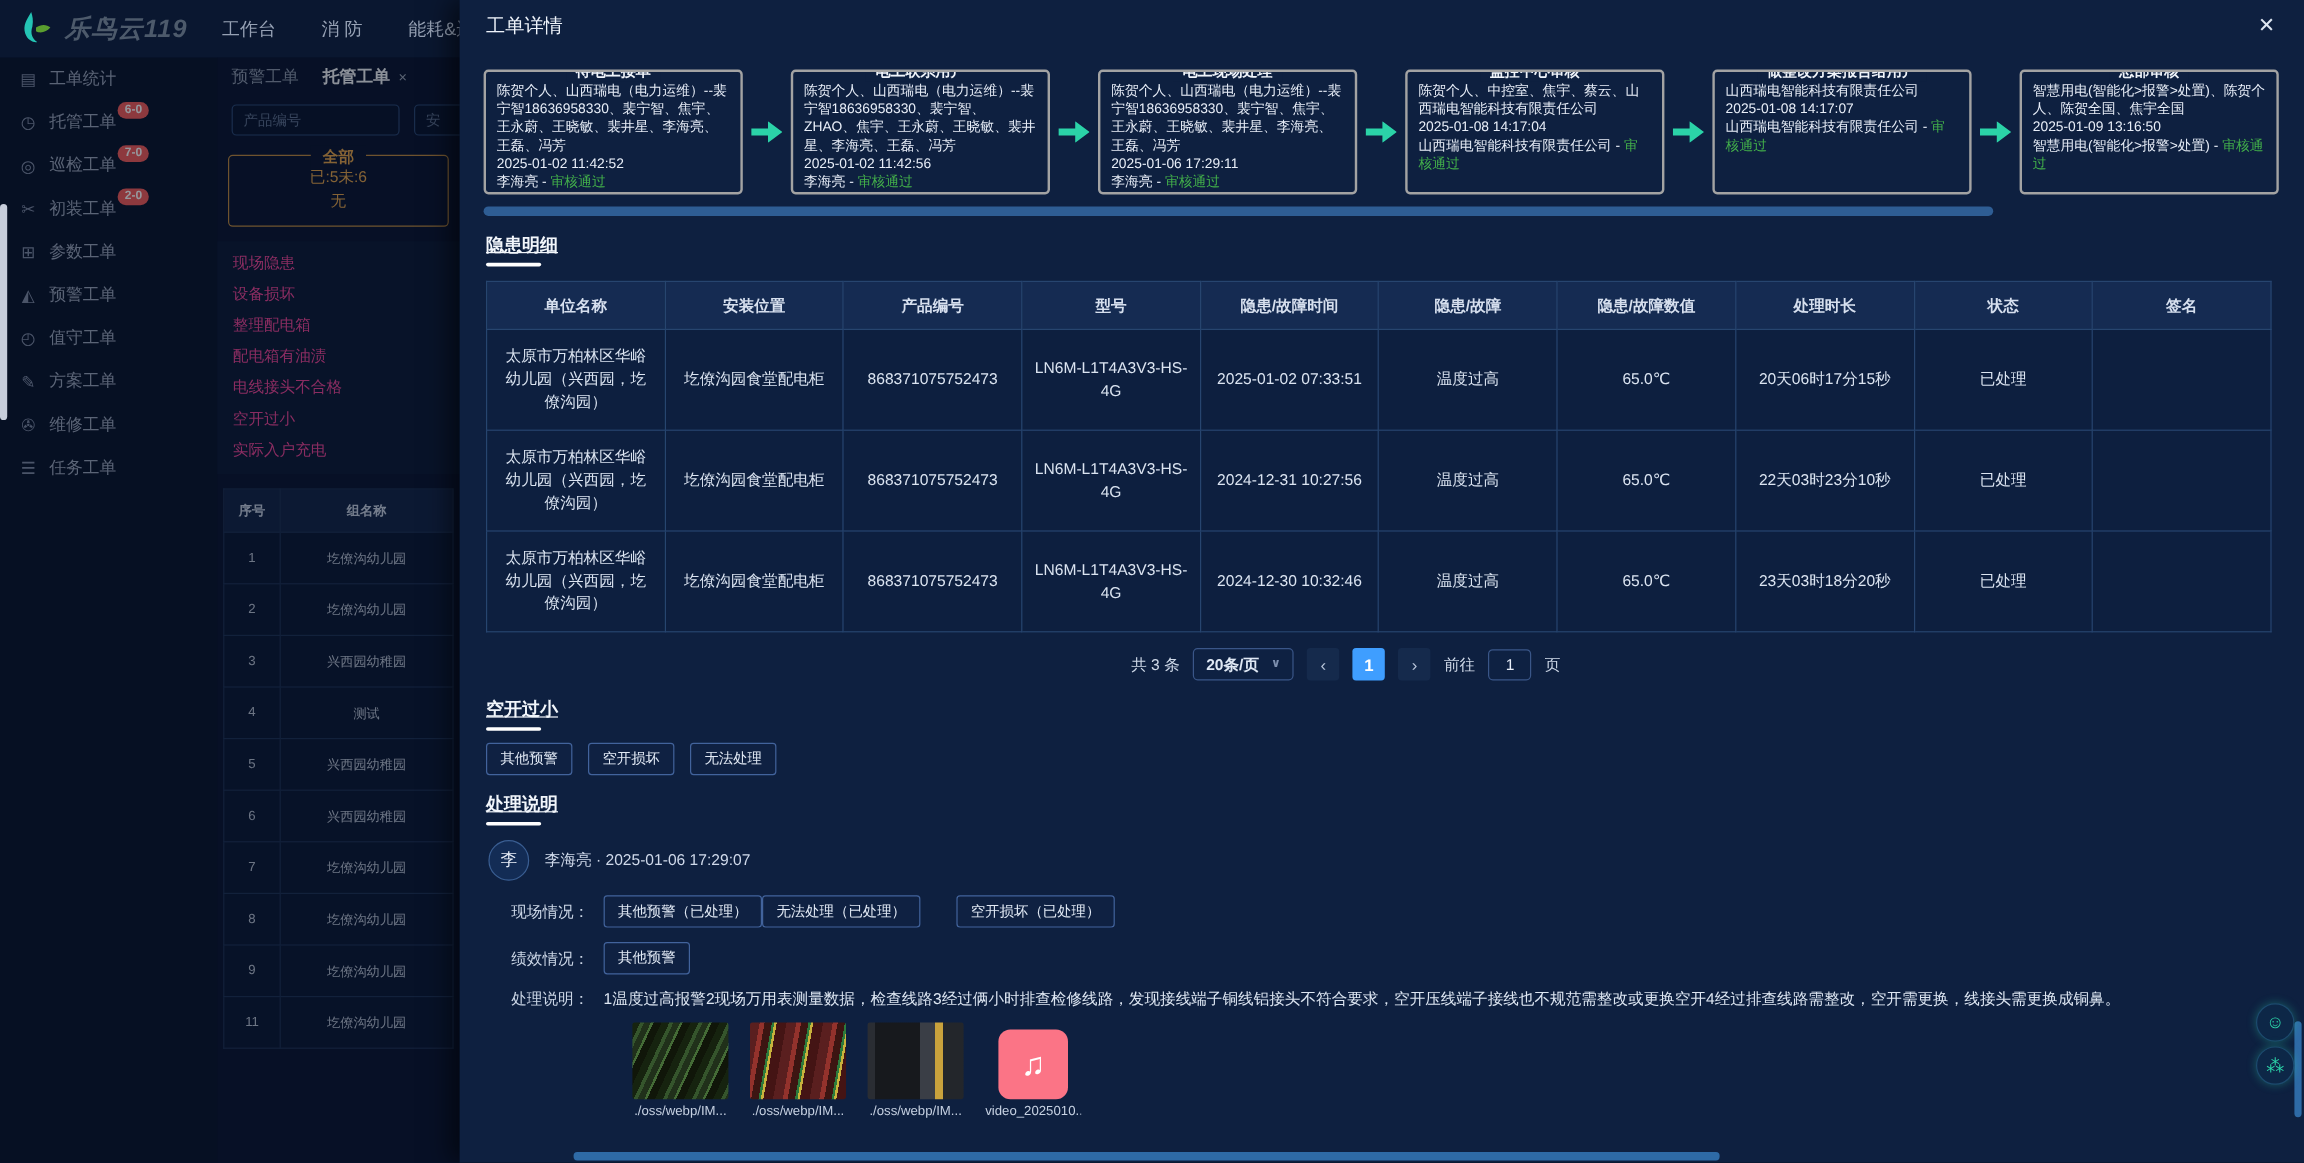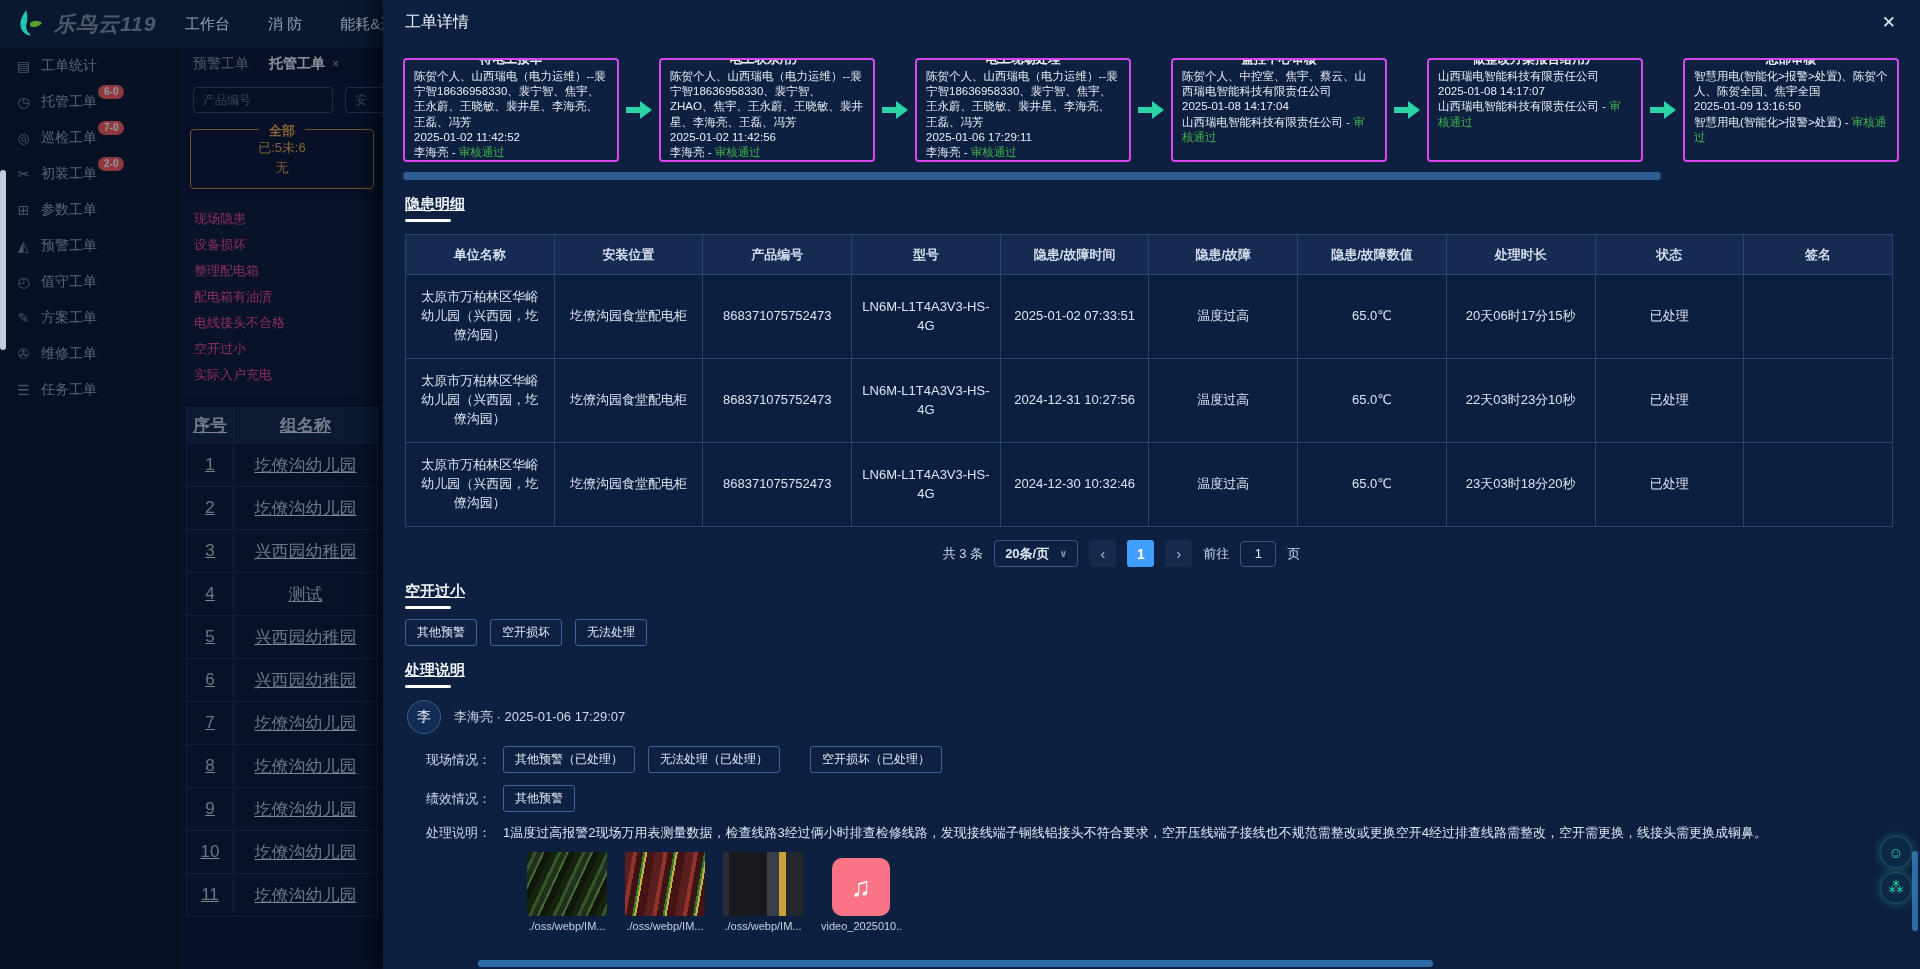--- a/index.html
+++ b/index.html
@@ -29,33 +29,33 @@
   .tab-close { color:#9aa5b8; font-size:12px; margin-left:7px; font-weight:normal; }
   .inputs { display:flex; gap:12px; padding:7px 0 0 12px; }
   .inp { height:26px; border:1px solid #2c4a78; border-radius:4px; background:#0a1833; color:#8fa2bd; font-size:12px; padding:0 9px; }
   .inp::placeholder { color:#5d7191; }
   .inp.first { width:140px; }
   .inp.second { width:100px; flex:0 0 auto; }
   .sum-box { position:relative; margin:16px 9px 0; border:1px solid #bd8b43; border-radius:4px; height:60px; padding-top:8px; text-align:center; color:#e2a44e; font-size:13px; line-height:20px; }
   .sum-legend { position:absolute; top:-9px; left:50%; transform:translateX(-50%); background:#0b1834; padding:0 10px; font-weight:bold; font-size:13px; color:#e2a44e; white-space:nowrap; }
   .filters { margin-top:12px; background:#0d1c3a; padding:5px 0 7px; }
   .f-item { height:26px; line-height:26px; padding-left:13px; font-size:13px; color:#ec4899; white-space:nowrap; }
-  .g-table { margin:12px 5px 0; width:192px; border-collapse:collapse; font-size:17px; table-layout:fixed;text-decoration:underline; }
+  .g-table { margin:12px 5px 0; width:192px; border-collapse:collapse; font-size:11px; table-layout:fixed; }
   .g-table th { border:1px solid #1e3458; background:#13274a; height:36px; color:#c6d1e3; font-weight:bold; }
   .g-table td { border:1px solid #1e3458; height:43px; text-align:center; color:#b9c4d6; background:#0c1b38; }
   .g-col-idx { width:47px; }
   
   .dim { position:absolute; top:48px; left:0; width:383px; bottom:0; background:rgba(2,8,20,0.42); z-index:4; pointer-events:none; }
   
   .drawer { position:absolute; top:0; left:383px; right:0; bottom:0; background:#0e2040; z-index:10; box-shadow:-8px 0 20px rgba(0,0,0,0.55); overflow:hidden; }
   .drawer-header { height:44px; display:flex; align-items:center; justify-content:space-between; padding:0 24px 0 22px; }
   .drawer-title { font-size:16px; color:#eef3fa; }
   .close-btn { color:#dfe7f2; font-size:17px; cursor:pointer; }
   .timeline { display:flex; align-items:stretch; padding:14px 20px 0; }
-  .t-card { position:relative; border:2px solid #d946ef; border-radius:4px; width:216px; flex:0 0 auto; padding:9px 9px 3px; font-size:11.5px; line-height:1.32; color:#e8eef8; background:#0e2040; height:104px; overflow:hidden; }
+  .t-card { position:relative; border:2px solid #a3a3a3; border-radius:4px; width:216px; flex:0 0 auto; padding:9px 9px 3px; font-size:11.5px; line-height:1.32; color:#e8eef8; background:#0e2040; height:104px; overflow:hidden; }
   .t-title { position:absolute; top:-9px; left:50%; transform:translateX(-50%); background:#0e2040; padding:0 8px; font-size:12.5px; font-weight:bold; white-space:nowrap; color:#f0f4fa; }
   .t-arrow { flex:0 0 40px; display:flex; align-items:center; justify-content:center; }
   .t-footer .ok { color:#43b04a; }
   .h-scroll { margin:10px 0 0 20px; height:8px; border-radius:4px; background:#2e5d94; width:1258px; }
   .section-head { margin:15px 0 0 22px; }
   .section-title { font-size:15px; font-weight:bold; color:#f2f6fb; display:inline-block;text-decoration:underline; }
   .t-underline { width:46px; height:3px; background:#ffffff; border-radius:2px; margin-top:5px; }
   .hz-table { margin:12px 22px 0; border-collapse:collapse; width:1488px; table-layout:fixed; font-size:13px; }
   .hz-table th { background:#152b52; border:1px solid #27456f; height:40px; color:#d6dfee; font-weight:bold; padding:0 4px; }
   .hz-table td { border:1px solid #27456f; height:84px; text-align:center; padding:6px 10px; color:#dbe4f1; background:#0d1f3f; line-height:1.45; }
@@ -215,24 +215,20 @@
         </tr>
     <tr>
           <td>8</td>
           <td>圪僚沟幼儿园</td>
         </tr>
     <tr>
           <td>9</td>
           <td>圪僚沟幼儿园</td>
         </tr>
     <tr>
-          <td>10</td>
-          <td>圪僚沟幼儿园</td>
-        </tr>
-    <tr>
           <td>11</td>
           <td>圪僚沟幼儿园</td>
         </tr>
   </tbody>
     </table>
 </div>
 
 <div class="dim"></div>
 
 <div class="drawer">
@@ -392,21 +388,21 @@
     <div class="t-underline"></div>
   </div>
   <div class="comment">
     <div class="c-head">
       <div class="avatar">李</div>
       <span class="c-author">李海亮 · 2025-01-06 17:29:07</span>
     </div>
     <div class="c-row">
       <span class="c-label">现场情况：</span>
       <span class="tag">其他预警（已处理）</span>
-      <span class="tag" style="margin-left:13px;text-align:right;">无法处理（已处理）</span>
+      <span class="tag" style="text-align:right;">无法处理（已处理）</span>
       <span class="tag" style="margin-left:30px;">空开损坏（已处理）</span>
     </div>
     <div class="c-row">
       <span class="c-label">绩效情况：</span>
       <span class="tag">其他预警</span>
     </div>
     <div class="c-row">
       <span class="c-label">处理说明：</span>
       <span class="c-note">1温度过高报警2现场万用表测量数据，检查线路3经过俩小时排查检修线路，发现接线端子铜线铝接头不符合要求，空开压线端子接线也不规范需整改或更换空开4经过排查线路需整改，空开需更换，线接头需更换成铜鼻。</span>
     </div>

